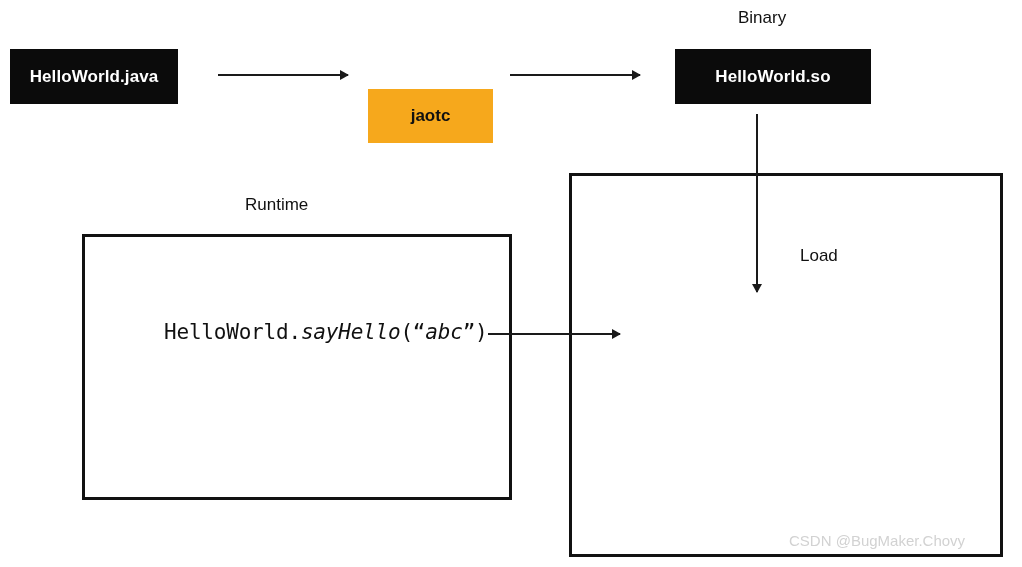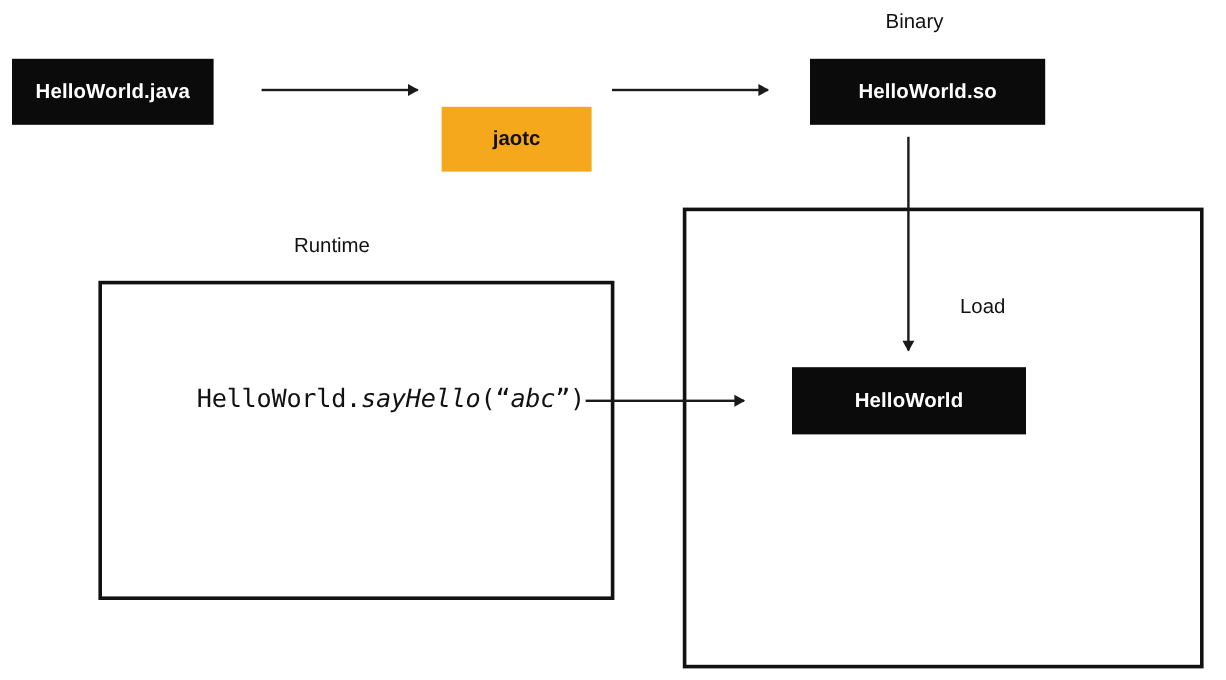--- a/index.html
+++ b/index.html
@@ -132,26 +132,26 @@
 
   <div class="box box-black" style="left:675px; top:49px; width:196px; height:55px;">HelloWorld.so</div>
 
   <div class="outline-box" style="left:569px; top:173px; width:434px; height:384px;"></div>
 
   <div class="arrow-v" style="left:756px; top:114px; height:178px;"></div>
 
   <div class="label" style="left:800px; top:246px;">Load</div>
 
 
-  <div class="box box-black" style="left:660px; top:306px; width:195px; height:56px;">HelloWorld</div>
 
   <div class="label" style="left:245px; top:195px;">Runtime</div>
 
   <div class="outline-box" style="left:82px; top:234px; width:430px; height:266px;"></div>
 
   <div class="code-text" style="left:120px; top:320px;">
     <span>HelloWorld.</span><span class="ital">sayHello</span><span>(“</span><span class="ital">abc</span><span>”)</span>
   </div>
 
   <div class="arrow-h" style="left:488px; top:333px; width:132px;"></div>
 
+  <div class="watermark" style="left:789px; top:532px;">CSDN @BugMaker.Chovy</div>
 
 </div>
 
 </body></html>

